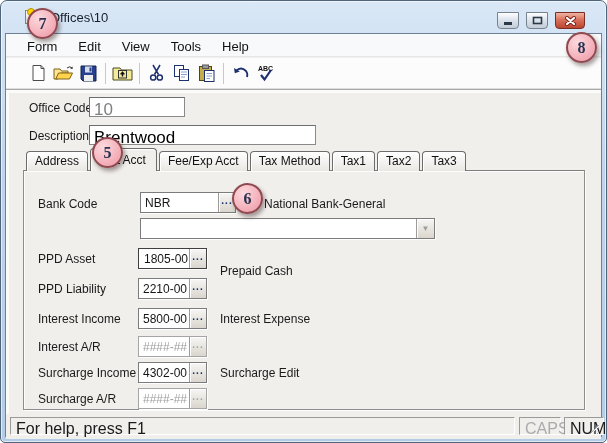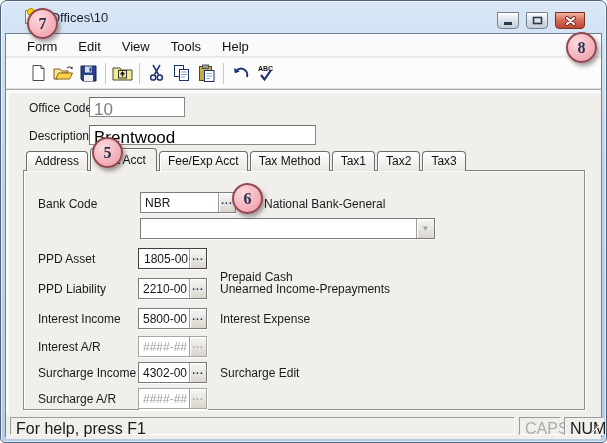--- a/index.html
+++ b/index.html
@@ -233,28 +233,27 @@
       </div>
 
       <div class="lbl" style="left:14px; top:81px;">PPD Asset</div>
       <div class="frame focused" style="left:114px; top:77px; width:69px; height:21px;">
         <div class="val">
             <span class="caret"></span>
             <span>1805-00</span>
           </div>
         <div class="dots">...</div>
       </div>
-      <div class="lbl" style="left:196px; top:99px;text-align:right;">Prepaid Cash</div>
+      <div class="lbl" style="left:196px; top:93px;text-align:right;">Prepaid Cash</div>
 
       <div class="lbl" style="left:14px; top:111px;">PPD Liability</div>
       <div class="frame" style="left:114px; top:107px; width:69px; height:21px;">
         <div class="val">2210-00</div>
         <div class="dots">...</div>
       </div>
-      <div class="lbl" style="left:196px; top:111px;">Unearned Income-Prepayments</div>
 
       <div class="lbl" style="left:14px; top:141px;">Interest Income</div>
       <div class="frame" style="left:114px; top:137px; width:69px; height:21px;">
         <div class="val">5800-00</div>
         <div class="dots">...</div>
       </div>
       <div class="lbl" style="left:196px; top:141px;">Interest Expense</div>
 
       <div class="lbl" style="left:14px; top:169px;">Interest A/R</div>
       <div class="frame disabled" style="left:114px; top:165px; width:69px; height:21px;">

